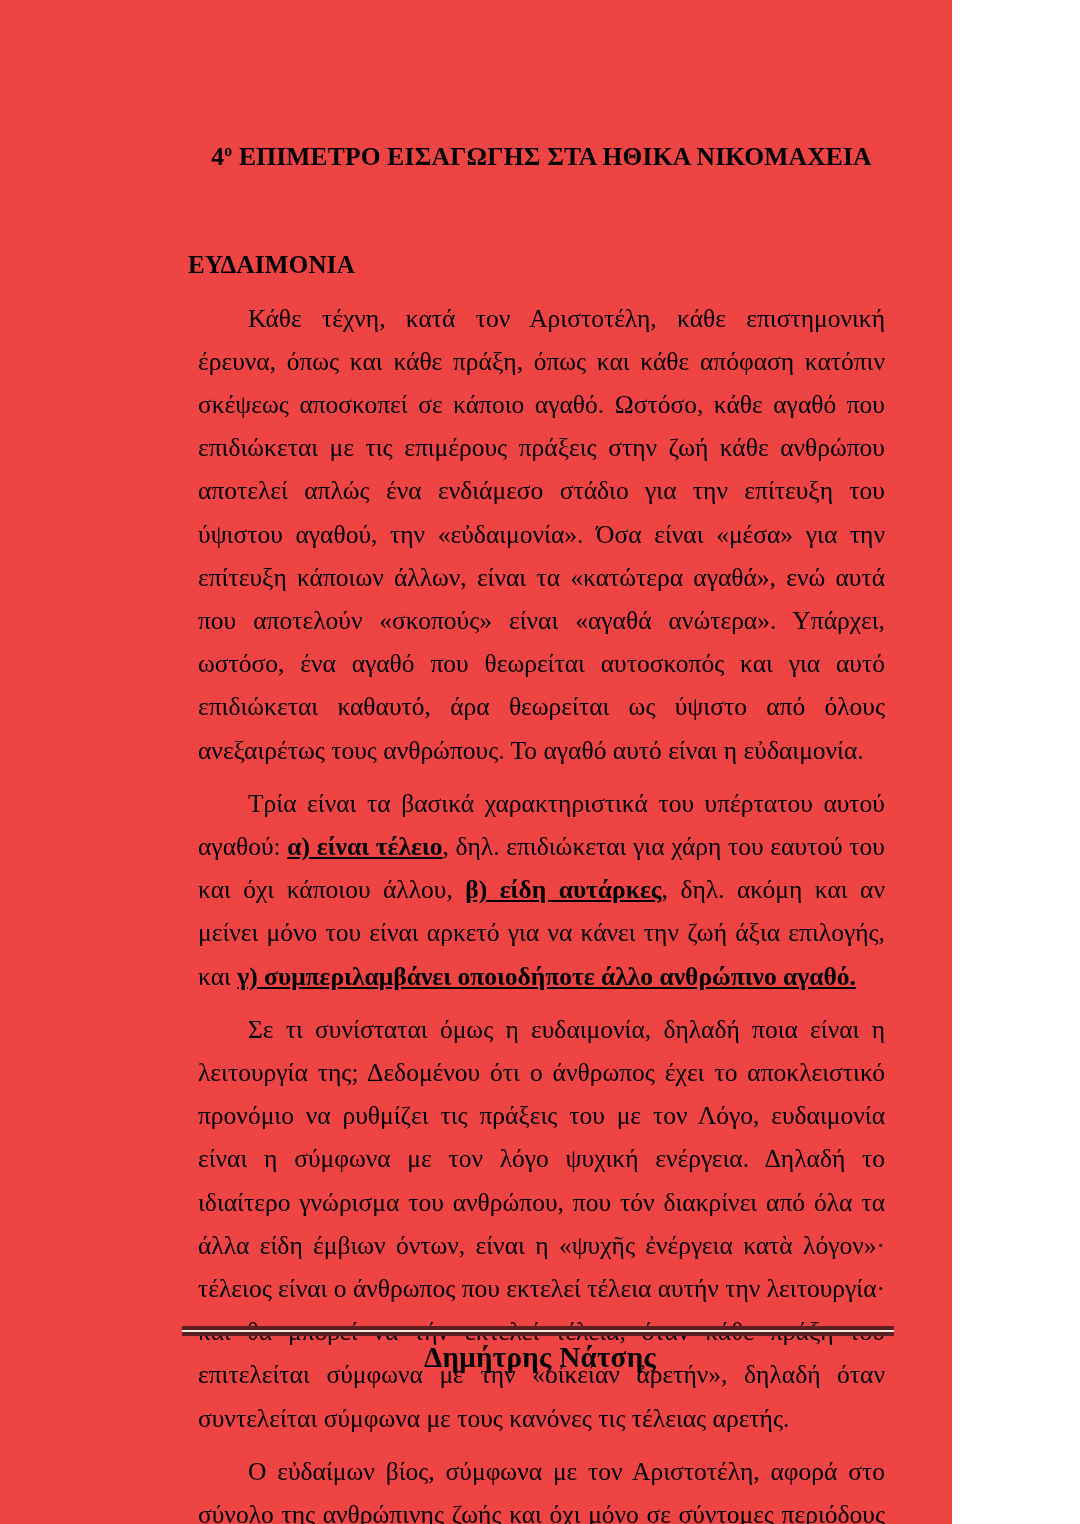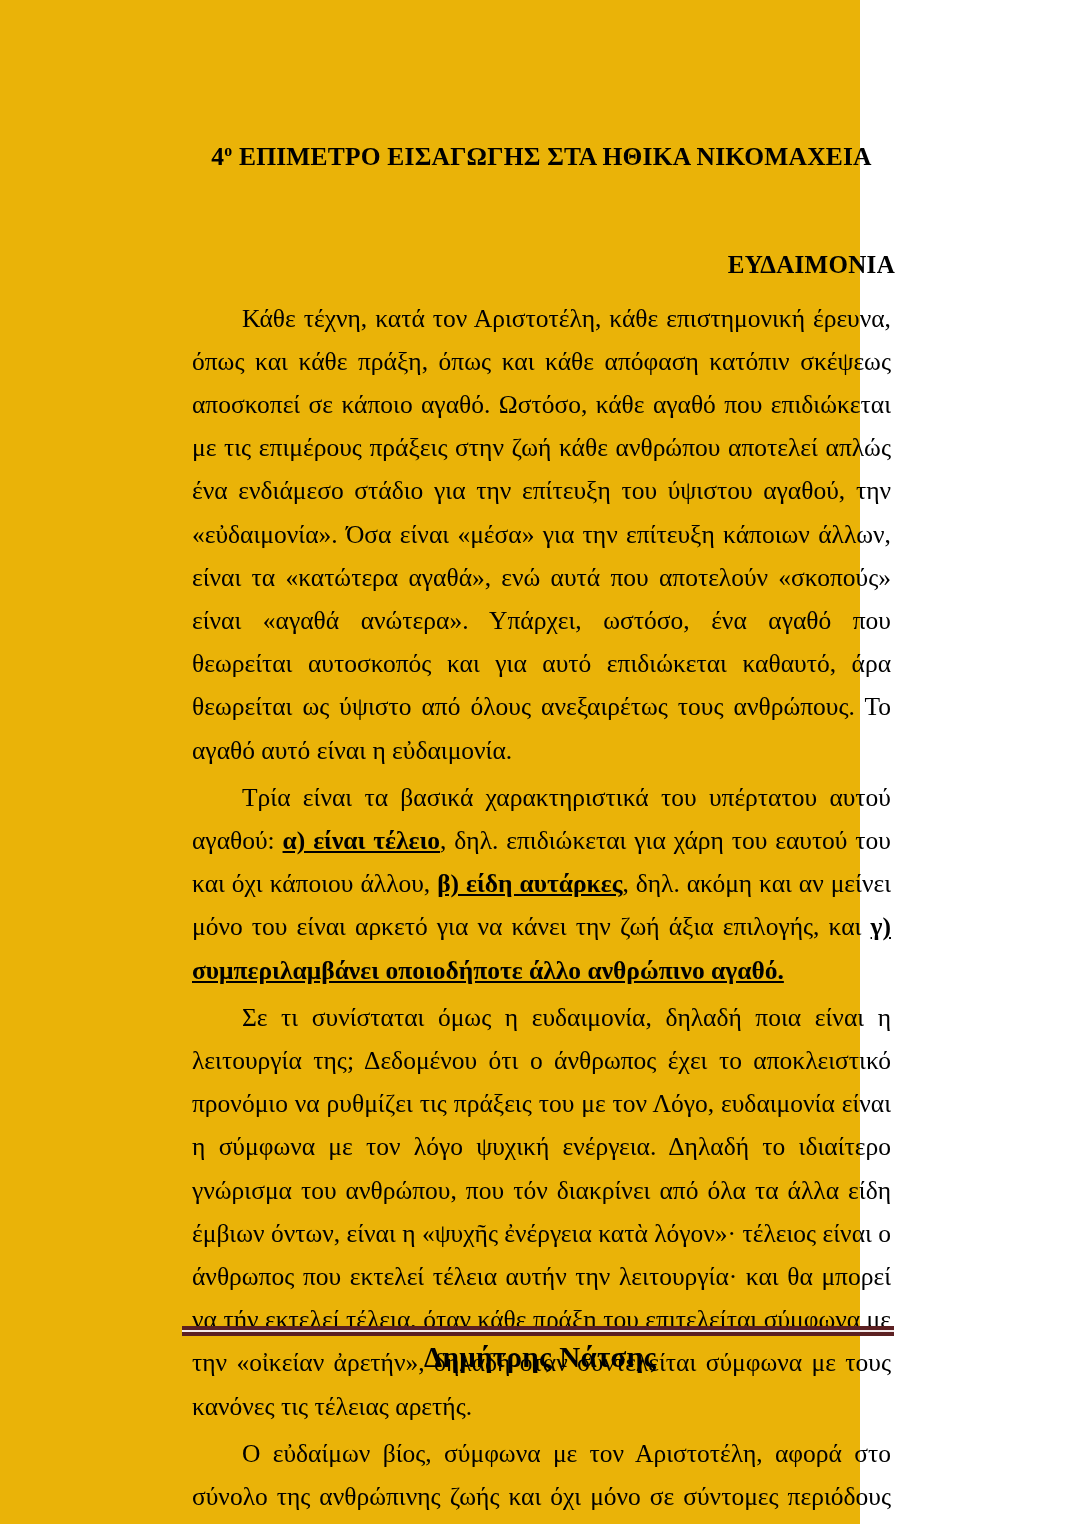--- a/index.html
+++ b/index.html
@@ -12,24 +12,24 @@
     width: 1080px;
     height: 1524px;
     overflow: hidden;
     font-family: "Liberation Serif", "DejaVu Serif", serif;
     color: #000000;
     -webkit-font-smoothing: antialiased;
   }
 
   .page {
     position: relative;
-    width: 860px;
+    width: 952px;
     height: 1524px;
     box-sizing: border-box;
-    background: #eab308;
+    background: #ef4444;
   }
 
   .content {
     position: absolute;
     left: 188px;
     top: 0;
     width: 707px;
   }
 
   
@@ -48,35 +48,35 @@
     vertical-align: super;
     line-height: 0;
   }
 
   
   .section-heading {
     margin: 0;
     padding-top: 78px;
     font-size: 25px;
     font-weight: bold;
-    text-align: right;
+    text-align: left;
     letter-spacing: 0.3px;
   }
 
   
   .body-block {
     margin-top: 18px;
     font-size: 25.5px;
     line-height: 43.2px;
     text-align: justify;
     text-justify: inter-word;
     hyphens: none;
   }
   .para {
-    margin: 4px;
+    margin: 10px;
     text-indent: 50px;
     text-align: justify;
   }
   .para b,
   .para strong {
     font-weight: bold;
     text-decoration: underline;
   }
 
   

